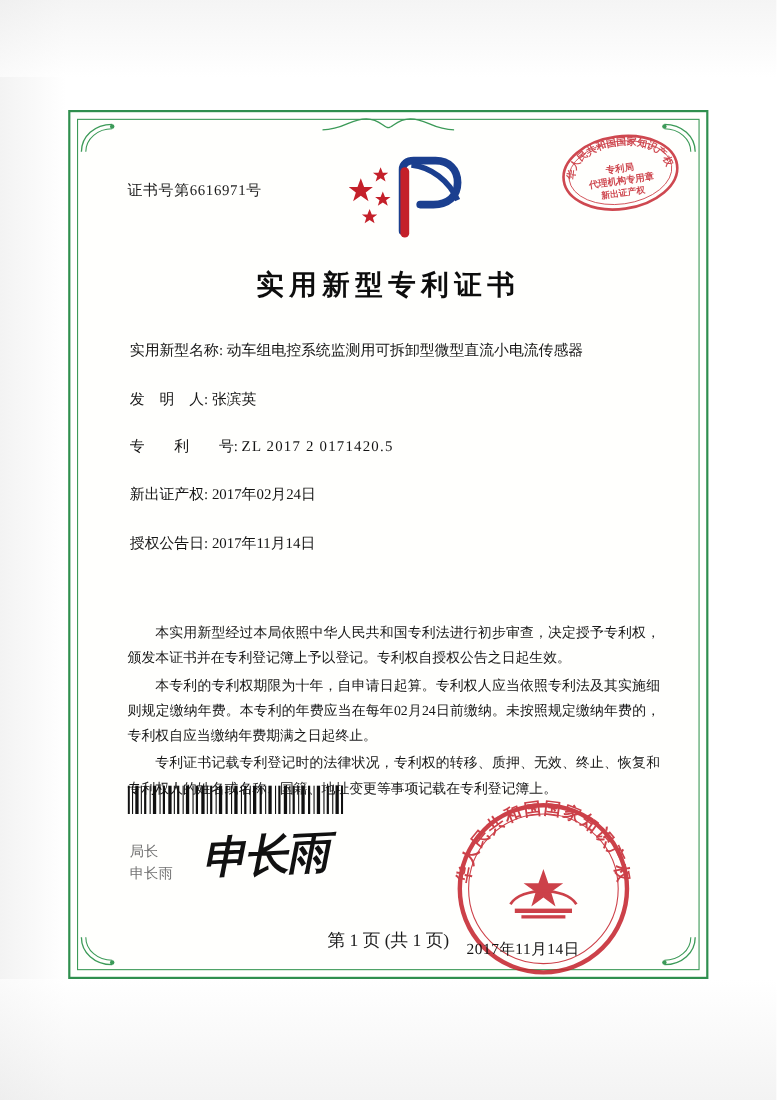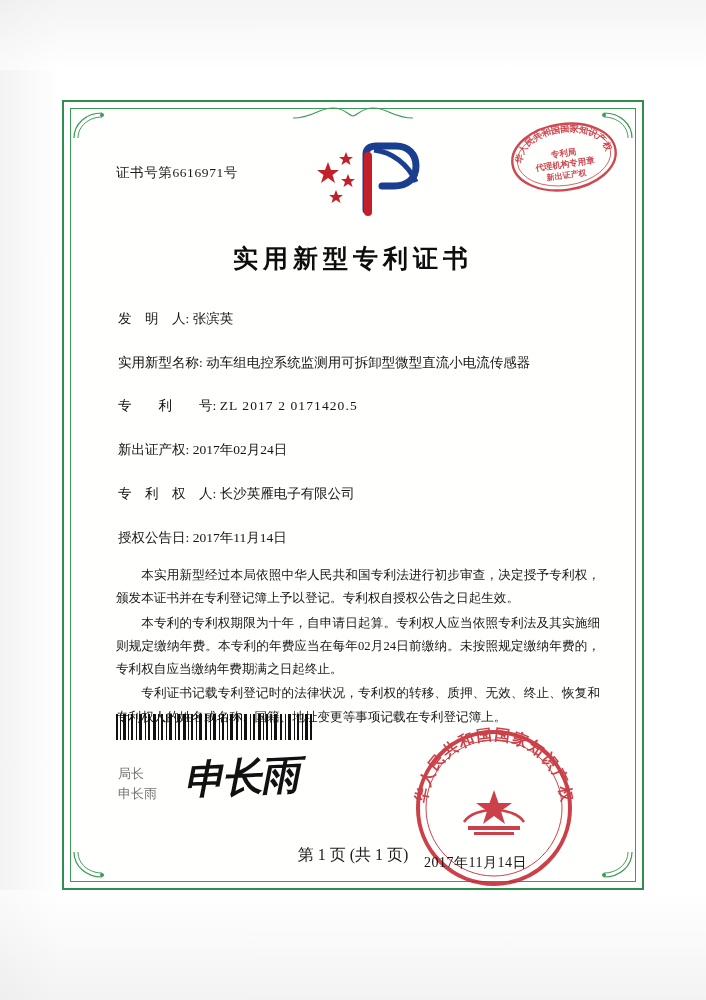--- a/index.html
+++ b/index.html
@@ -305,38 +305,34 @@
           <text class="seal-text" x="56" y="47" font-size="8.5" text-anchor="middle">代理机构专用章</text>
           <text class="seal-text" x="56" y="58" font-size="8" text-anchor="middle">新出证产权</text>
         </g>
       </svg>
     </div>
 
     <div class="title">实用新型专利证书</div>
 
     <div class="fields">
       <div class="field-row">
+        <span class="field-label">实用新型名称:</span>
+        <span class="field-value">动车组电控系统监测用可拆卸型微型直流小电流传感器</span>
+      </div>
+      <div class="field-row">
         <span class="field-label">发　明　人:</span>
         <span class="field-value">张滨英</span>
-      </div>
-      <div class="field-row">
-        <span class="field-label">实用新型名称:</span>
-        <span class="field-value">动车组电控系统监测用可拆卸型微型直流小电流传感器</span>
       </div>
       <div class="field-row">
         <span class="field-label">专　　利　　号:</span>
         <span class="field-value v-mono">ZL 2017 2 0171420.5</span>
       </div>
       <div class="field-row">
         <span class="field-label">新出证产权:</span>
         <span class="field-value">2017年02月24日</span>
-      </div>
-      <div class="field-row">
-        <span class="field-label">专　利　权　人:</span>
-        <span class="field-value">长沙英雁电子有限公司</span>
       </div>
       <div class="field-row">
         <span class="field-label">授权公告日:</span>
         <span class="field-value">2017年11月14日</span>
       </div>
     </div>
 
     <div class="body-text">
       <p>本实用新型经过本局依照中华人民共和国专利法进行初步审查，决定授予专利权，颁发本证书并在专利登记簿上予以登记。专利权自授权公告之日起生效。</p>
       <p>本专利的专利权期限为十年，自申请日起算。专利权人应当依照专利法及其实施细则规定缴纳年费。本专利的年费应当在每年02月24日前缴纳。未按照规定缴纳年费的，专利权自应当缴纳年费期满之日起终止。</p>

